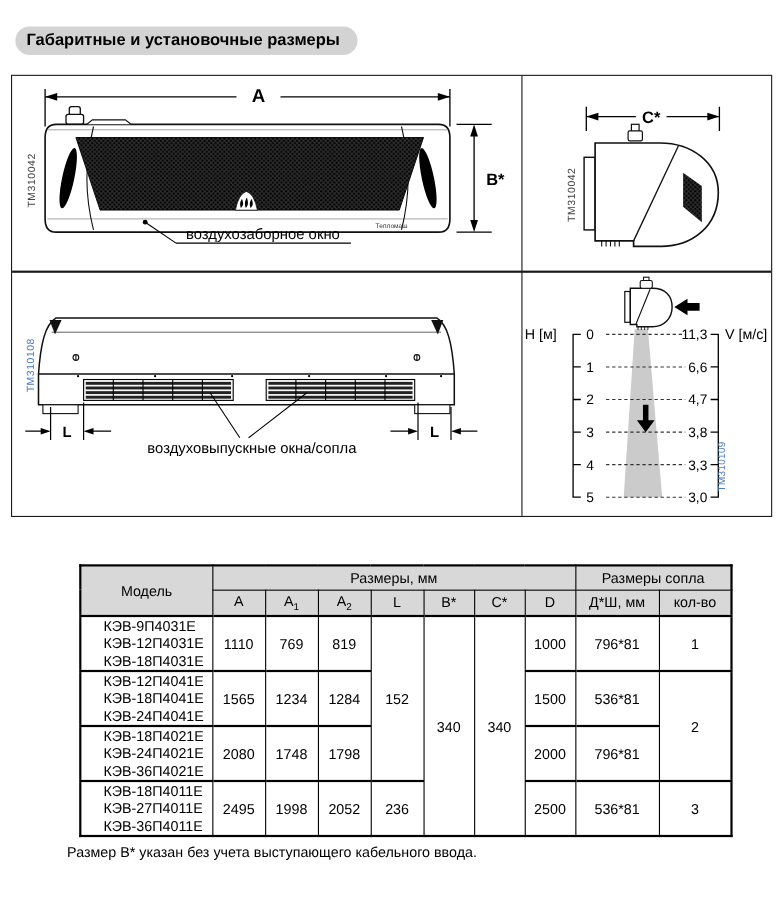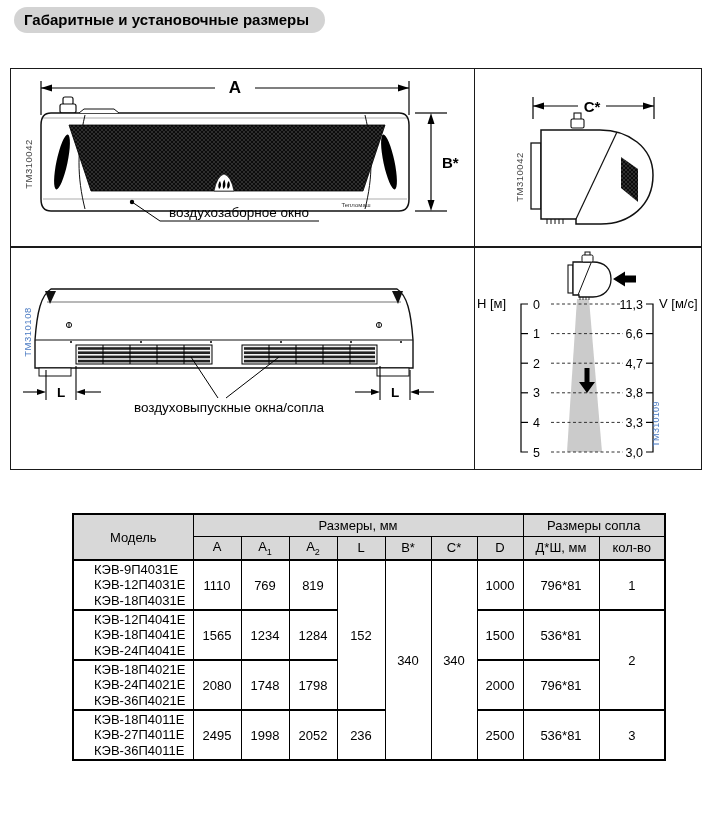--- a/index.html
+++ b/index.html
@@ -1,21 +1,21 @@
 <!DOCTYPE html>
 <html><head>
 <meta charset="utf-8">
 <style>
   html,body{margin:0;padding:0;}
   body{
     width:712px;height:815px;position:relative;background:#fff;
     font-family:"Liberation Sans","DejaVu Sans",sans-serif;color:#000;
   }
   .title-pill{
-    position:absolute;left:14px;top:7px;height:26px;line-height:26px;
+    position:absolute;left:14px;top:24px;height:26px;line-height:26px;
     padding:0 16px 0 10px;background:#d3d3d3;border-radius:14px;
     font-size:15px;font-weight:bold;white-space:nowrap;
   }
   .fig-box{
     position:absolute;left:10px;top:68px;width:690px;height:400px;
     border:1.5px solid #1a1a1a;
   }
   .fig-vdiv{position:absolute;left:462.5px;top:0;width:1.5px;height:100%;background:#1a1a1a;}
   .fig-hdiv{position:absolute;left:0;top:177px;width:100%;height:1.5px;background:#1a1a1a;}
   .quad{position:absolute;}
@@ -354,13 +354,14 @@
     <td>2052</td>
     <td>236</td>
     <td>2500</td>
     <td>536*81</td>
     <td>3</td>
   </tr>
 </tbody>
   </table>
 
 <div class="footnotes">
+  <div>Размер В* указан без учета выступающего кабельного ввода.</div>
 </div>
 
 </body></html>

